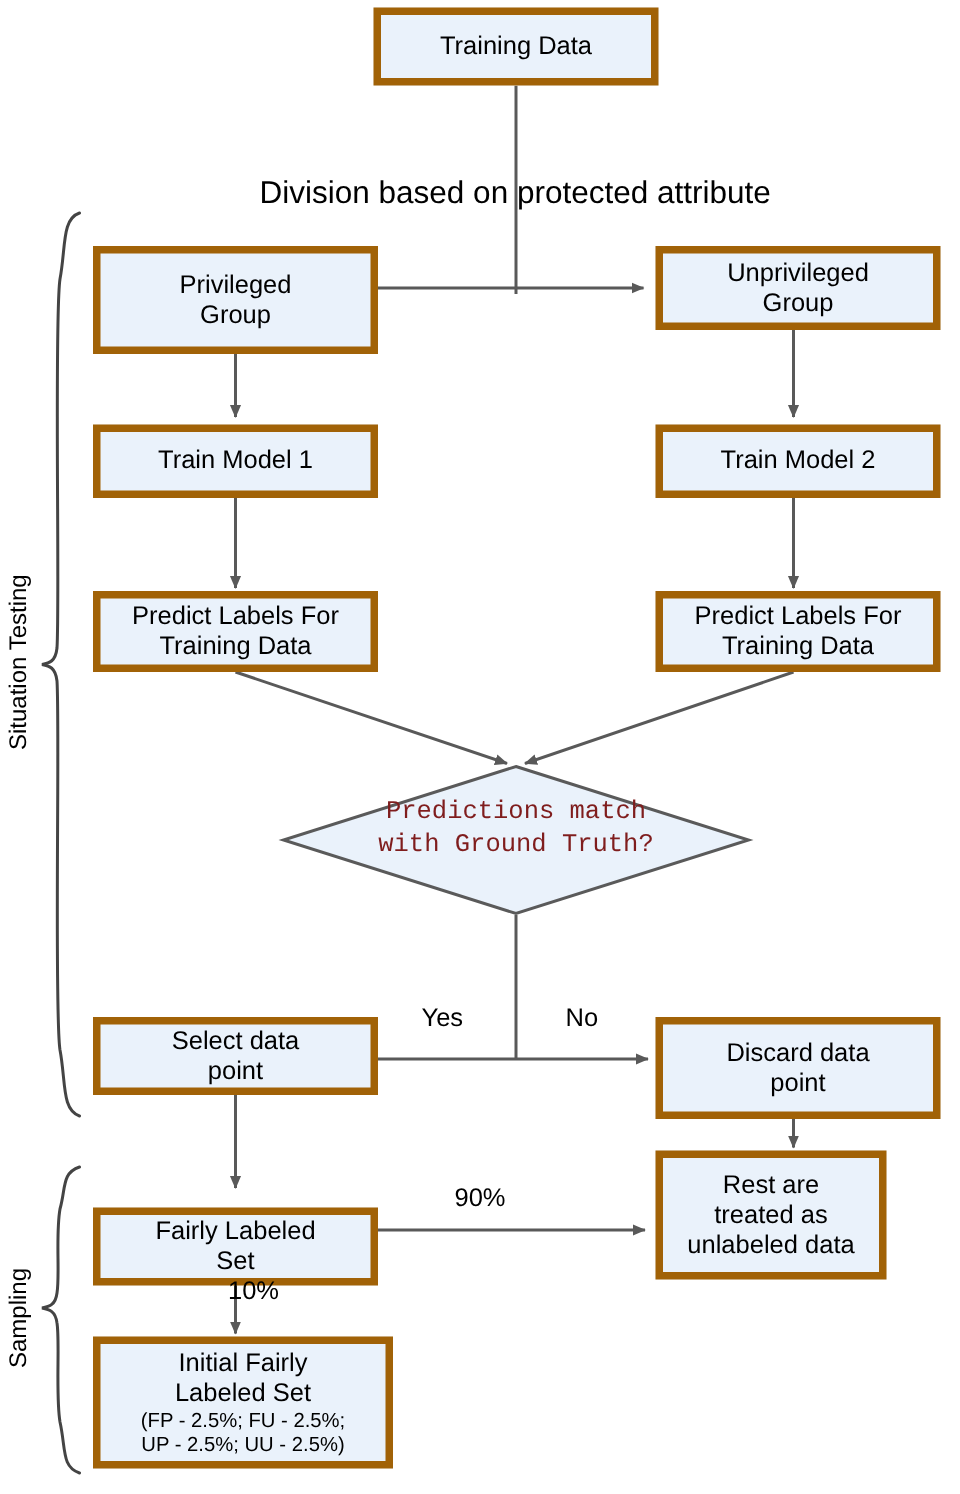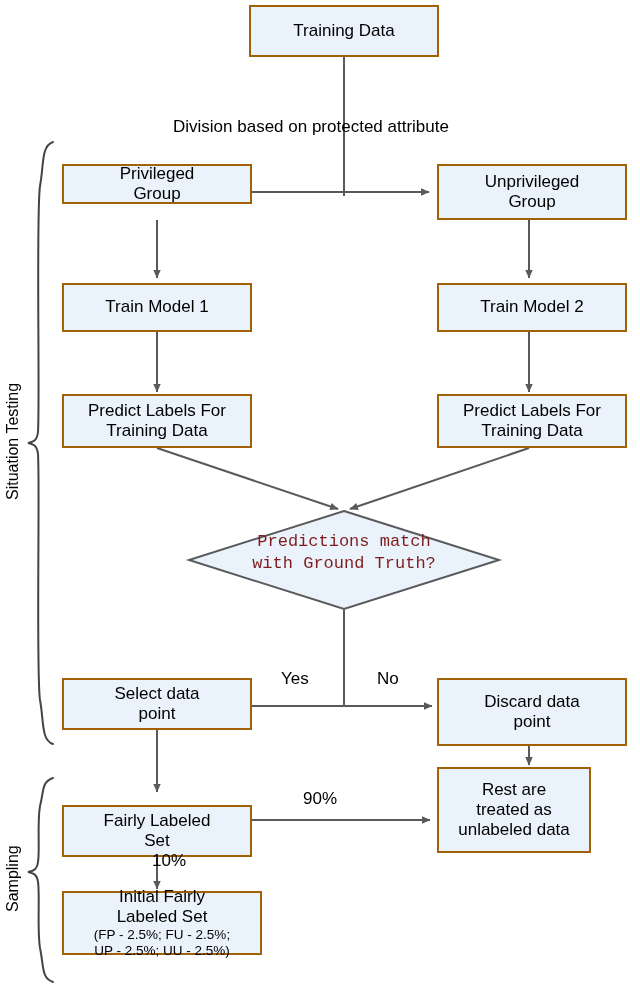--- a/index.html
+++ b/index.html
@@ -8,21 +8,21 @@
     width:640px;height:996px;
     background:#ffffff;
     font-family:"Liberation Sans", sans-serif;
     overflow:hidden;
   }
   svg.layer{position:absolute;left:0;top:0;width:640px;height:996px;}
   .node{
     position:absolute;
     box-sizing:border-box;
     background:#eaf2fb;
-    border:2px solid #a16207;
+    border:5px solid #a16207;
     display:flex;
     flex-direction:column;
     align-items:center;
     justify-content:center;
     text-align:center;
     color:#000000;
     font-size:17px;
     line-height:1.18;
   }
   .node .ln{display:block;white-space:nowrap;}
@@ -37,21 +37,21 @@
     pointer-events:none;
   }
   .edge-label{
     position:absolute;
     font-size:17px;
     color:#000;
     white-space:nowrap;
   }
   .caption{
     position:absolute;
-    font-size:17px;
+    font-size:21px;
     color:#000;
     white-space:nowrap;
   }
   .brace-label{
     position:absolute;
     font-size:16px;
     color:#000;
     white-space:nowrap;
     transform-origin:left top;
   }
@@ -108,21 +108,21 @@
                C33,873 37,874 38,882 C40,894 37,930 40,948 C44,966 41,978 53,982"></path>
     </g>
   </svg>
 
   <div class="caption" style="left:173px;top:117px;">Division based on protected attribute</div>
 
   <div class="node" style="left:249px;top:5px;width:190px;height:52px;">
     <span class="ln">Training Data</span>
   </div>
 
-  <div class="node" style="left:62px;top:164px;width:190px;height:40px;">
+  <div class="node" style="left:62px;top:164px;width:190px;height:72px;">
     <span class="ln">Privileged</span>
     <span class="ln">Group</span>
   </div>
 
   <div class="node" style="left:437px;top:164px;width:190px;height:56px;">
     <span class="ln">Unprivileged</span>
     <span class="ln">Group</span>
   </div>
 
   <div class="node" style="left:62px;top:283px;width:190px;height:49px;">
@@ -165,21 +165,21 @@
     <span class="ln">Fairly Labeled</span>
     <span class="ln">Set</span>
   </div>
 
   <div class="node" style="left:437px;top:767px;width:154px;height:86px;">
     <span class="ln">Rest are</span>
     <span class="ln">treated as</span>
     <span class="ln">unlabeled data</span>
   </div>
 
-  <div class="node" style="left:62px;top:891px;width:200px;height:64px;">
+  <div class="node" style="left:62px;top:891px;width:200px;height:88px;">
     <span class="ln">Initial Fairly</span>
     <span class="ln">Labeled Set</span>
     <span class="ln sub">(FP - 2.5%; FU - 2.5%;</span>
     <span class="ln sub">UP - 2.5%; UU - 2.5%)</span>
   </div>
 
   <div class="edge-label" style="left:281px;top:669px;">Yes</div>
   <div class="edge-label" style="left:377px;top:669px;">No</div>
   <div class="edge-label" style="left:303px;top:789px;">90%</div>
   <div class="edge-label" style="left:152px;top:851px;">10%</div>

